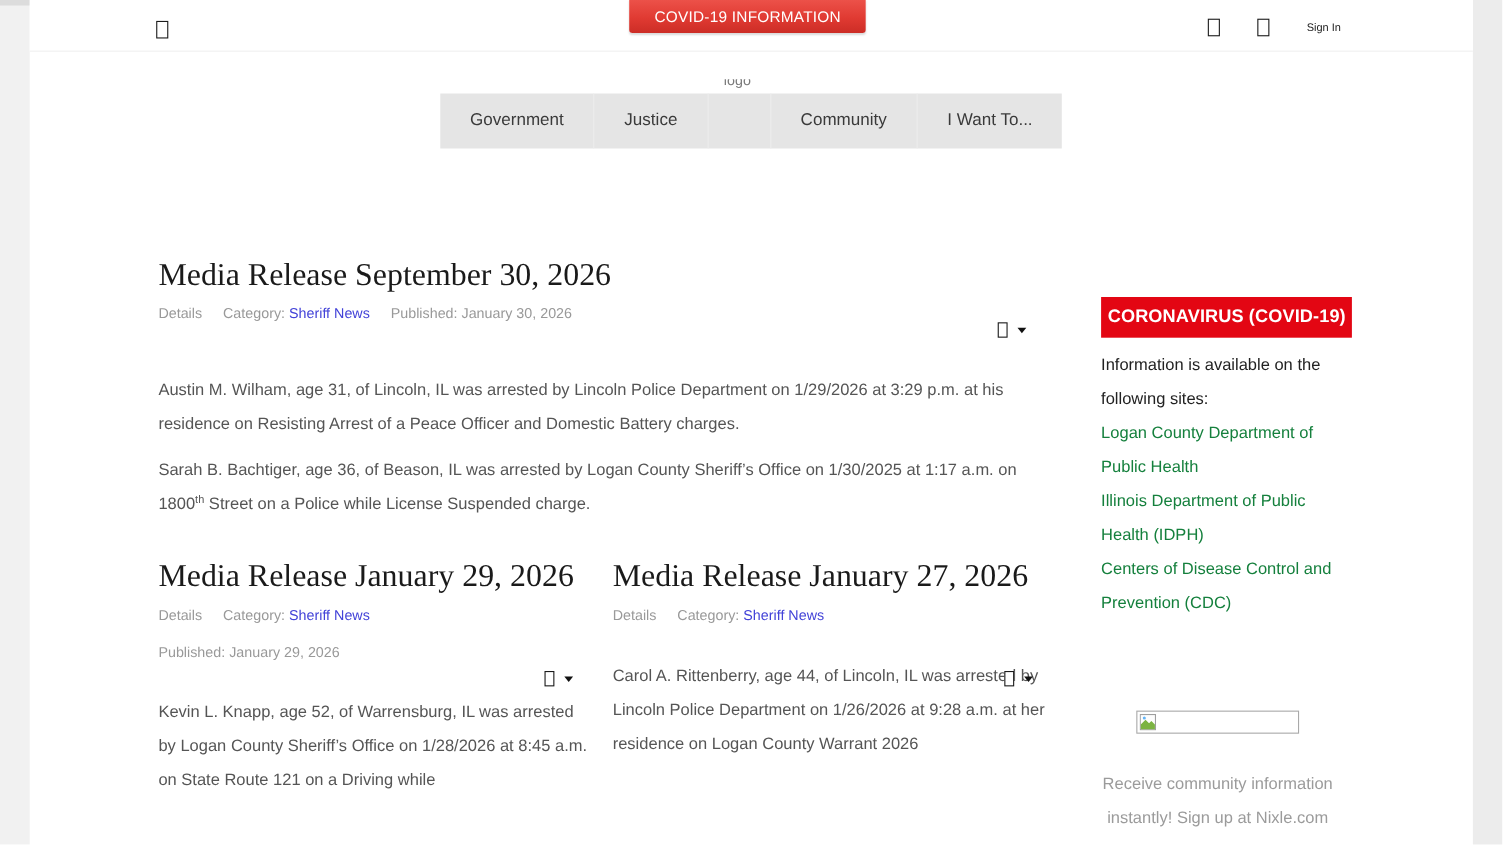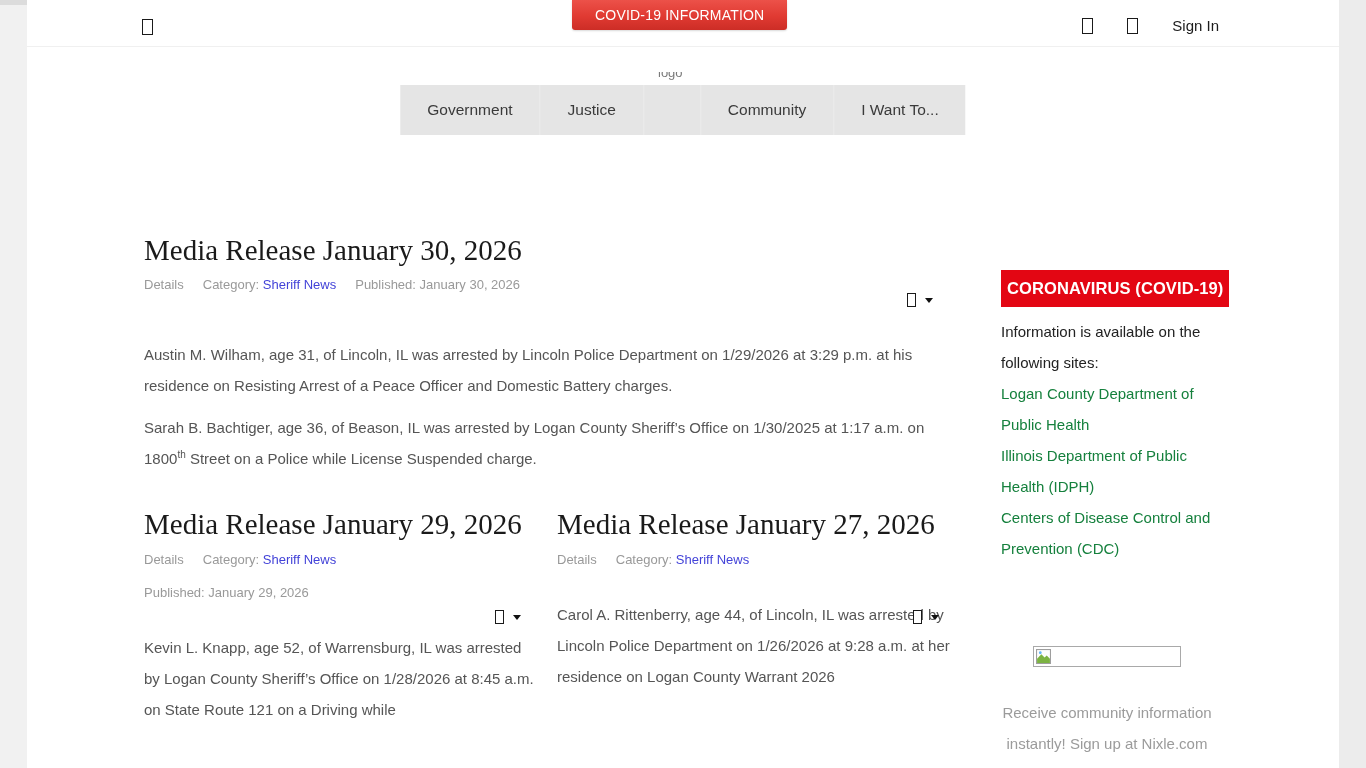--- a/index.html
+++ b/index.html
@@ -20,21 +20,21 @@
   .tofu.small { width:9px; height:14px; border-width:1.2px; }
   .topbar-left-icon { position:absolute; left:115px; top:19px; }
   .covid-btn {
     position:absolute; left:545px; top:0; height:30px; line-height:30px;
     padding:0 23px; color:#fff; font-size:14px; letter-spacing:.2px;
     background:linear-gradient(180deg,#ec5149 0%, #e03a32 55%, #cc2d26 100%);
     border:none; border-radius:0 0 3px 3px; cursor:pointer; text-decoration:none; display:inline-block;
     box-shadow:0 1px 2px rgba(0,0,0,.15);
   }
   .topbar-right { position:absolute; right:120px; top:17px; display:flex; align-items:center; gap:34px; }
-  .signin { font-size:15px; color:#1c1c1c; text-decoration:none; }
+  .signin { font-size:10px; color:#1c1c1c; text-decoration:none; }
 
   
   .logo-frag { position:absolute; left:658px; top:72px; height:9px; width:44px; overflow:hidden; }
   .logo-frag span { display:block; margin-top:-7px; font-size:13px; color:#7a7a7a; }
   .mainnav { position:absolute; top:85px; left:50%; transform:translateX(-50%); display:flex; background:#e5e5e5; }
   .nav-item {
     display:block; padding:0 27px; line-height:50px; height:50px;
     font-size:15.5px; color:#3a3a3a; text-decoration:none; white-space:nowrap;
     border-left:1px solid #ededed; cursor:pointer;
   }
@@ -105,21 +105,21 @@
   </div>
 
   <nav class="mainnav">
     <a class="nav-item">Government</a>
     <a class="nav-item">Justice</a>
     <span class="nav-gap"></span>
     <a class="nav-item">Community</a>
     <a class="nav-item iwt">I Want To...</a>
   </nav>
 
-  <h2 class="title lead-title">Media Release January 30, 2026</h2>
+  <h2 class="title lead-title">Media Release September 30, 2026</h2>
   <div class="meta lead-meta">
     <span class="m">Details</span><span class="m"><span>Category:</span> <a class="cat-link">Sheriff News</a></span><span><span>Published:</span> <span>January 30, 2026</span></span>
   </div>
   <button class="dd dd1">
     <span class="tofu small"></span>
     <span class="caret"></span>
   </button>
   <div class="body-text lead-body">
     <p>Austin M. Wilham, age 31, of Lincoln, IL was arrested by Lincoln Police Department on 1/29/2026 at 3:29 p.m. at his residence on Resisting Arrest of a Peace Officer and Domestic Battery charges.</p>
     <p><span>Sarah B. Bachtiger, age 36, of Beason, IL was arrested by Logan County Sheriff’s Office on 1/30/2025 at 1:17 a.m. on 1800</span><sup>th</sup><span> Street on a Police while License Suspended charge.</span></p>

